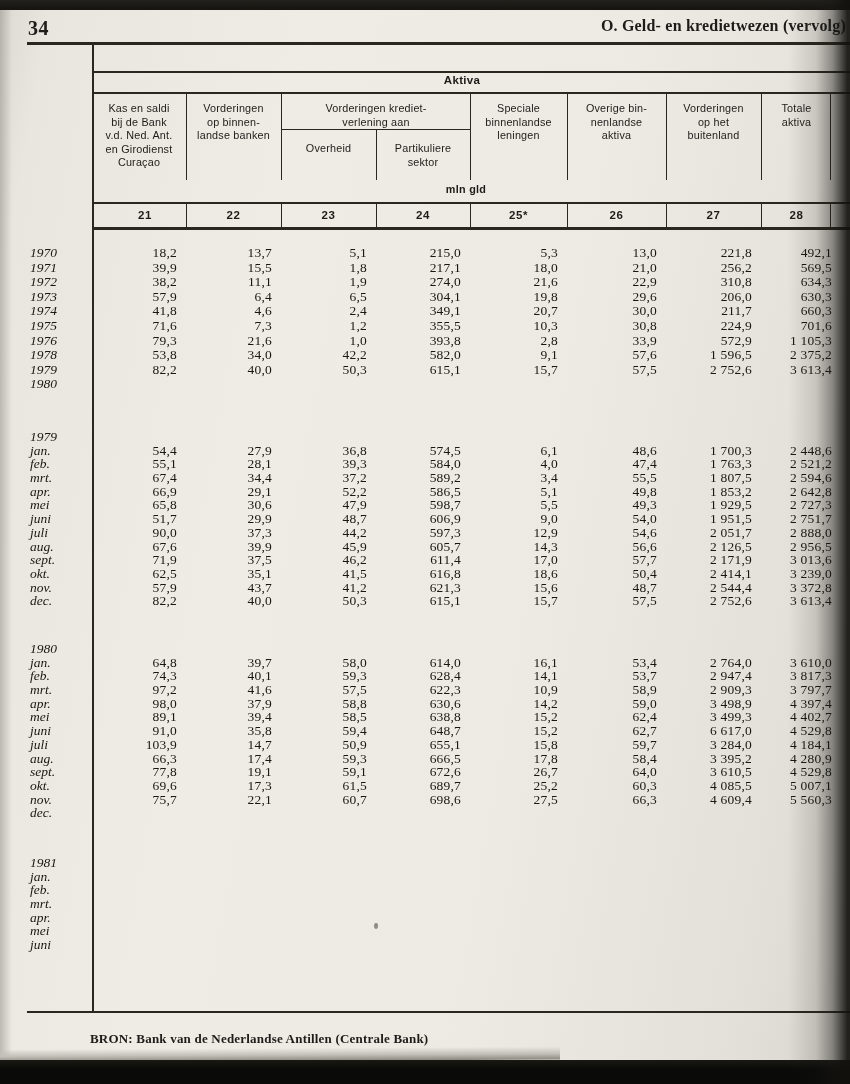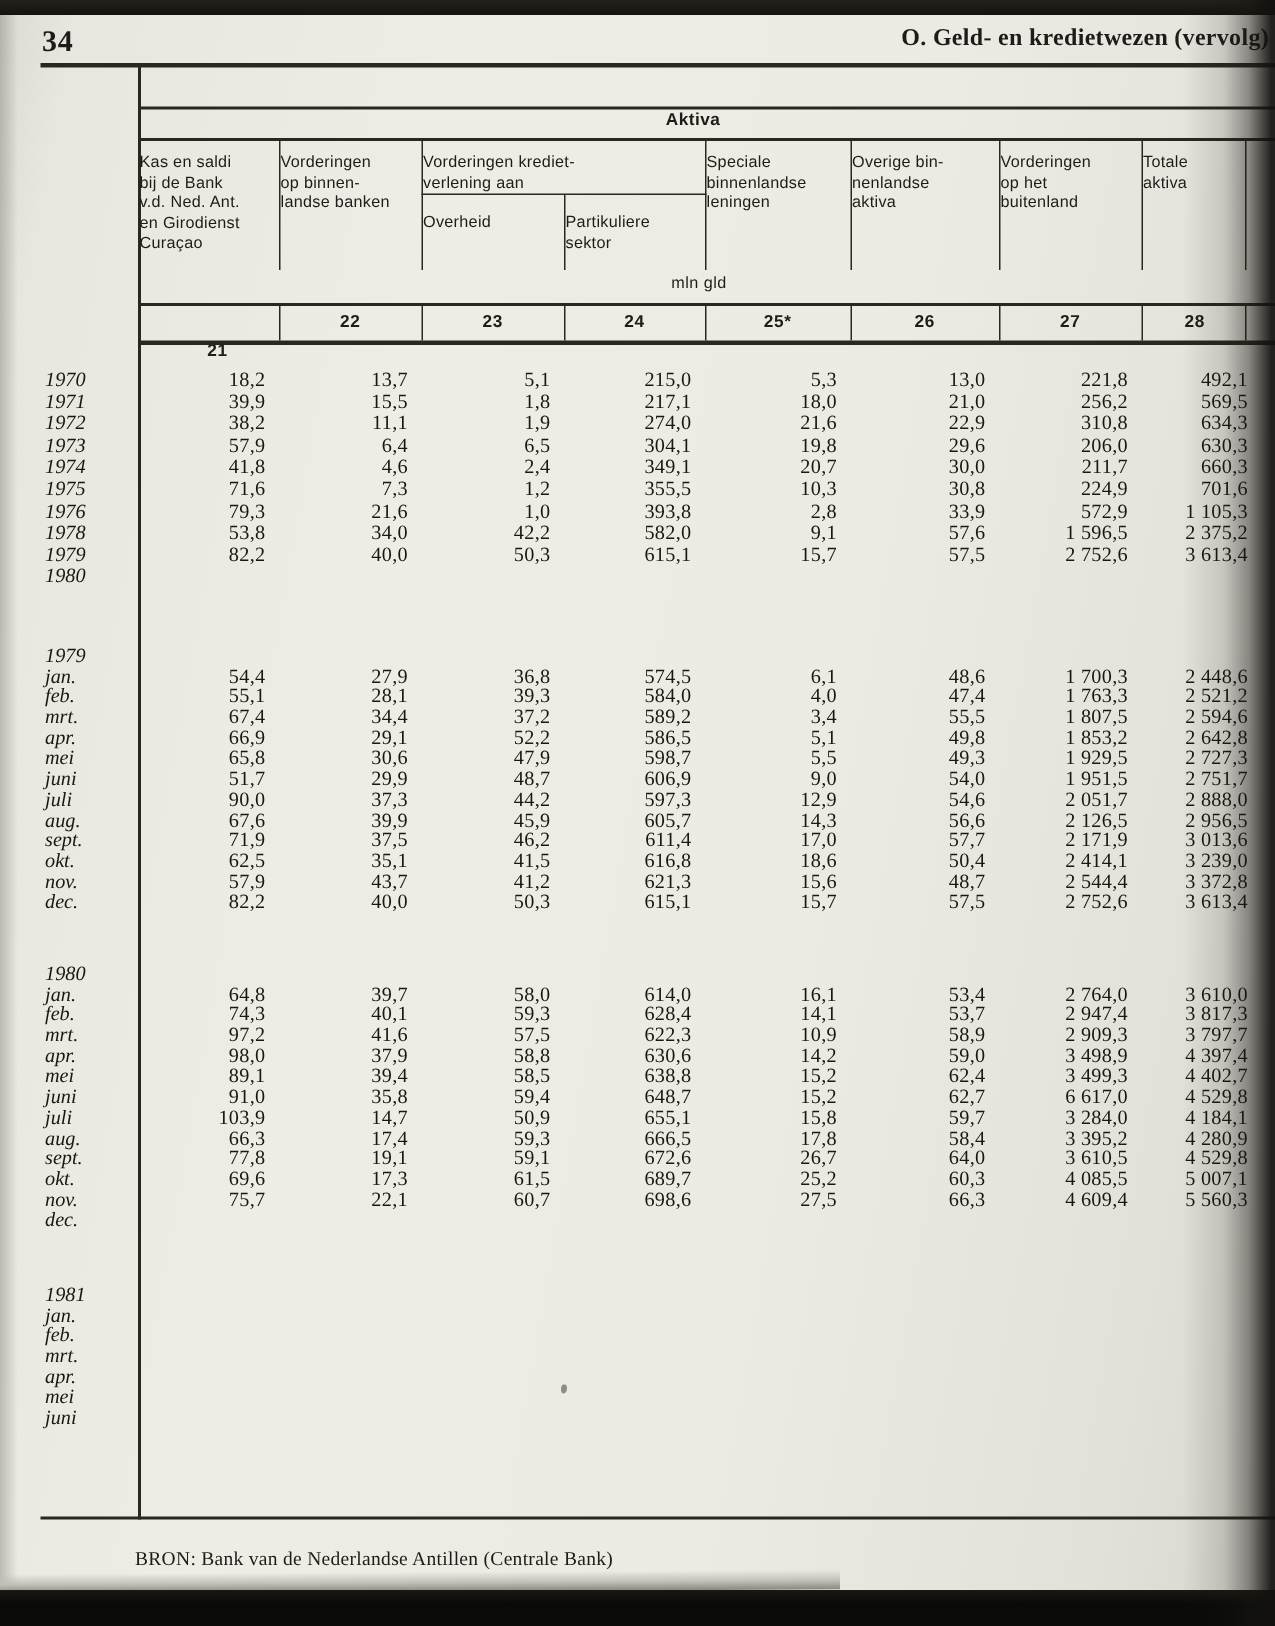--- a/index.html
+++ b/index.html
@@ -4,39 +4,39 @@
 <style>
   html,body{margin:0;padding:0;background:#0d0d0b;}
   #page{
     position:relative;width:850px;height:1084px;overflow:hidden;
     background:linear-gradient(100deg,#dcd9d3 0%,#e9e6e0 5%,#efece6 30%,#edeae4 62%,#e3e0d9 88%,#d8d5ce 100%);
     font-family:"Liberation Sans","DejaVu Sans",sans-serif;
     color:#1d1c18;
   }
   .hline{position:absolute;background:#29281f;}
   .vline{position:absolute;background:#29281f;}
-  .abs{position:absolute;}
+  .abs{position:absolute;font-weight:bold;}
   .serif{font-family:"Liberation Serif","DejaVu Serif",serif;}
   .pagenum{font-size:20px;font-weight:bold;letter-spacing:.5px;}
   .chapter{font-size:16px;font-weight:bold;text-align:right;letter-spacing:.2px;}
   .ttl{font-size:11.5px;font-weight:600;text-align:center;letter-spacing:.3px;}
   .hcell{position:absolute;top:93px;height:86px;padding-top:9px;box-sizing:border-box;
-         font-size:10.8px;line-height:13.5px;white-space:pre-line;letter-spacing:.2px;}
+         font-size:10.8px;line-height:13.5px;text-align:center;white-space:pre-line;letter-spacing:.2px;}
   .ncell{position:absolute;top:202px;height:25px;line-height:26px;text-align:center;
          font-size:11.5px;font-weight:bold;letter-spacing:.5px;}
   .sect{position:absolute;left:30px;width:803px;}
   .row{display:flex;height:13.7px;line-height:13.7px;
        font-family:"Liberation Serif","DejaVu Serif",serif;font-size:13.5px;color:#181712;}
   .annual .row{height:14.6px;line-height:14.6px;}
   .rl{width:62px;font-style:italic;text-align:left;flex:none;}
   .cell{flex:none;text-align:right;padding-right:9px;box-sizing:border-box;letter-spacing:.2px;}
   .c0{width:94px}.c1{width:95px}.c2{width:95px}.c3{width:94px}
   .c4{width:97px}.c5{width:99px}.c6{width:95px}.c7{width:72px;padding-right:1px;}
   .heading .rl{font-style:italic;}
-  .unitlbl{font-size:10.8px;font-weight:400;text-align:center;letter-spacing:.3px;}
+  .unitlbl{font-size:10.8px;font-weight:700;text-align:center;letter-spacing:.3px;}
   .source{font-size:13px;letter-spacing:.2px;}
   
   .band-top{position:absolute;left:0;top:0;width:850px;height:10px;
     background:linear-gradient(to bottom,#22211c,#14130f);z-index:6;}
   .band-bottom{position:absolute;left:0;top:1060px;width:850px;height:24px;
     background:linear-gradient(to bottom,#191813,#0a0a08 40%);z-index:6;}
   .edge-bottom{position:absolute;left:0;top:1048px;width:560px;height:13px;z-index:5;
     background:linear-gradient(to bottom,rgba(200,197,190,0),#c2bfb8 55%,#8a877f);transform:rotate(-.3deg);}
   .shadow-right{position:absolute;top:0;left:788px;width:62px;height:1084px;z-index:7;pointer-events:none;
     background:linear-gradient(to right,rgba(25,24,20,0) 0%,rgba(25,24,20,.14) 45%,rgba(25,24,20,.45) 72%,rgba(18,17,14,.92) 96%);}
@@ -95,21 +95,21 @@
   <div class="vline" style="left:376px;top:130px;width:1.3px;height:50px;"></div>
   <div class="vline" style="left:470px;top:93px;width:1.3px;height:87px;"></div>
   <div class="vline" style="left:567px;top:93px;width:1.3px;height:87px;"></div>
   <div class="vline" style="left:666px;top:93px;width:1.3px;height:87px;"></div>
   <div class="vline" style="left:761px;top:93px;width:1.3px;height:87px;"></div>
   <div class="vline" style="left:830px;top:93px;width:1.3px;height:87px;"></div>
 
   <div class="abs unitlbl" style="left:92px;top:183px;width:748px;">mln gld</div>
 
   <div class="hline" style="left:92px;top:202px;width:758px;height:1.5px;"></div>
-  <div class="ncell" style="left:93px;width:104px;margin-top:19px;">21</div>
+  <div class="ncell" style="left:93px;width:104px;">21</div>
   <div class="ncell" style="left:187px;width:93px;">22</div>
   <div class="ncell" style="left:282px;width:93px;">23</div>
   <div class="ncell" style="left:377px;width:92px;">24</div>
   <div class="ncell" style="left:471px;width:95px;">25*</div>
   <div class="ncell" style="left:568px;width:97px;">26</div>
   <div class="ncell" style="left:667px;width:93px;">27</div>
   <div class="ncell" style="left:762px;width:69px;">28</div>
   <div class="vline" style="left:186px;top:203px;width:1.3px;height:24px;"></div>
   <div class="vline" style="left:281px;top:203px;width:1.3px;height:24px;"></div>
   <div class="vline" style="left:376px;top:203px;width:1.3px;height:24px;"></div>

